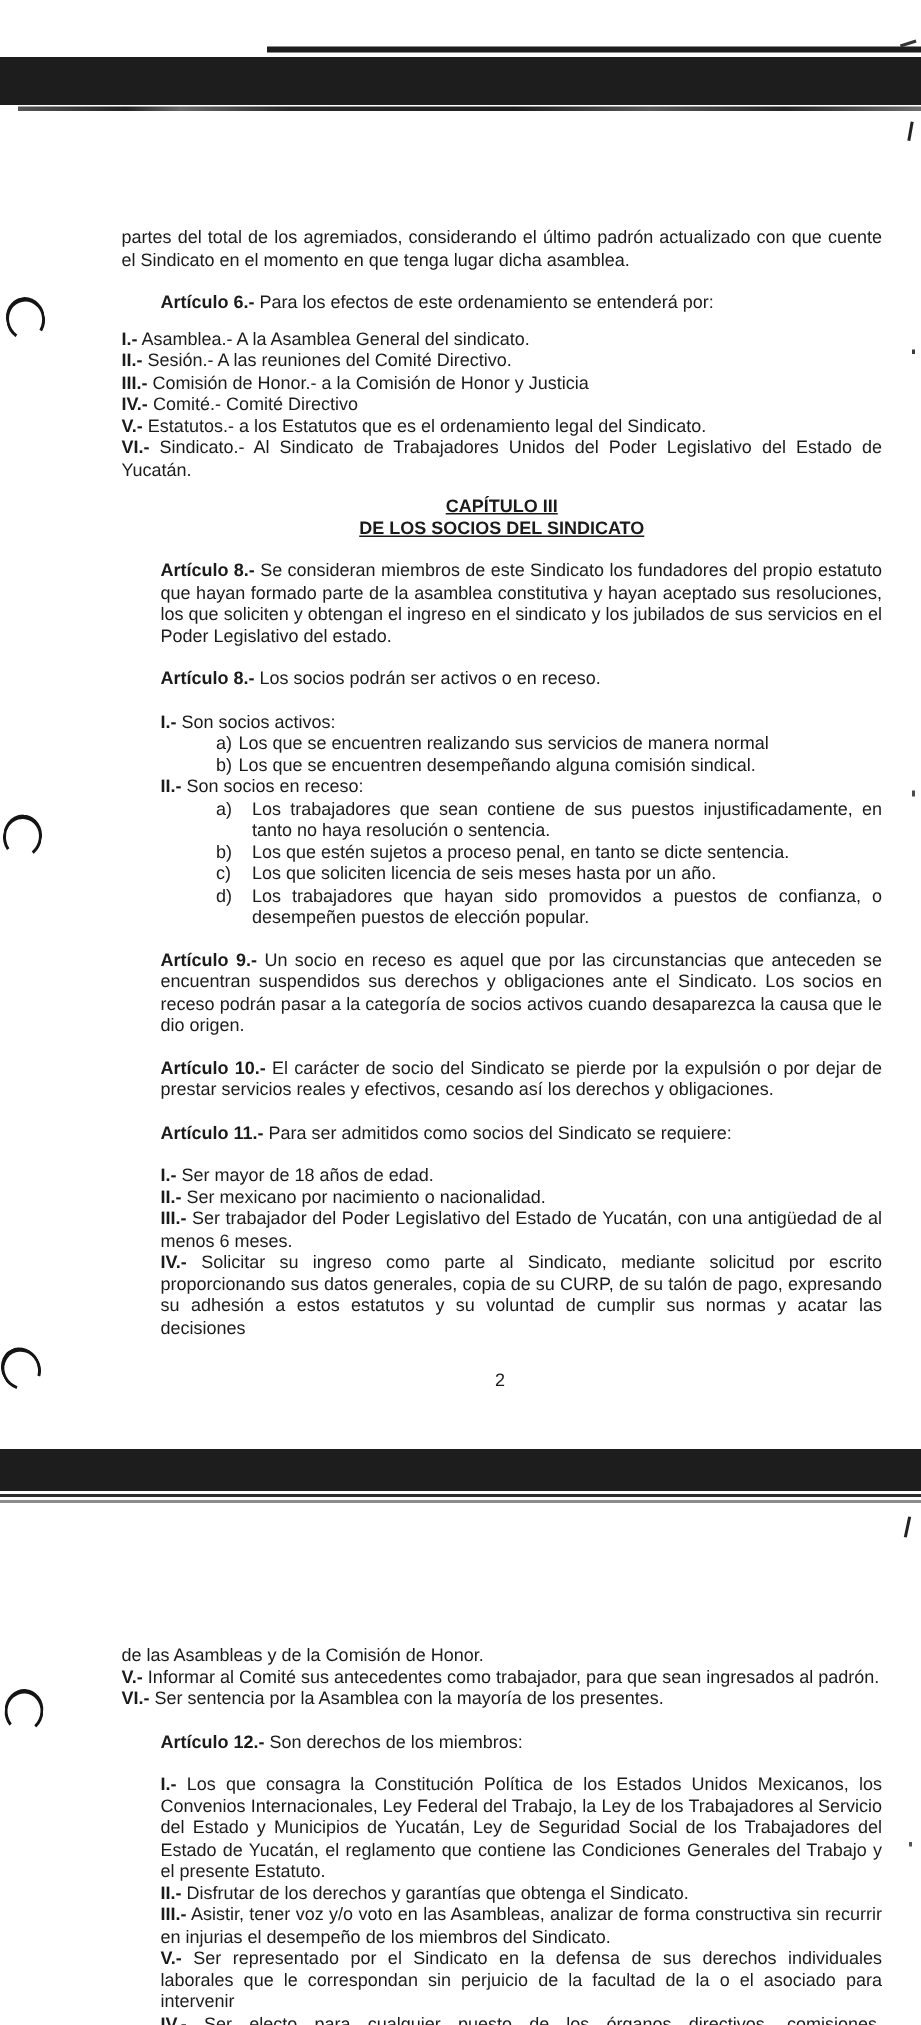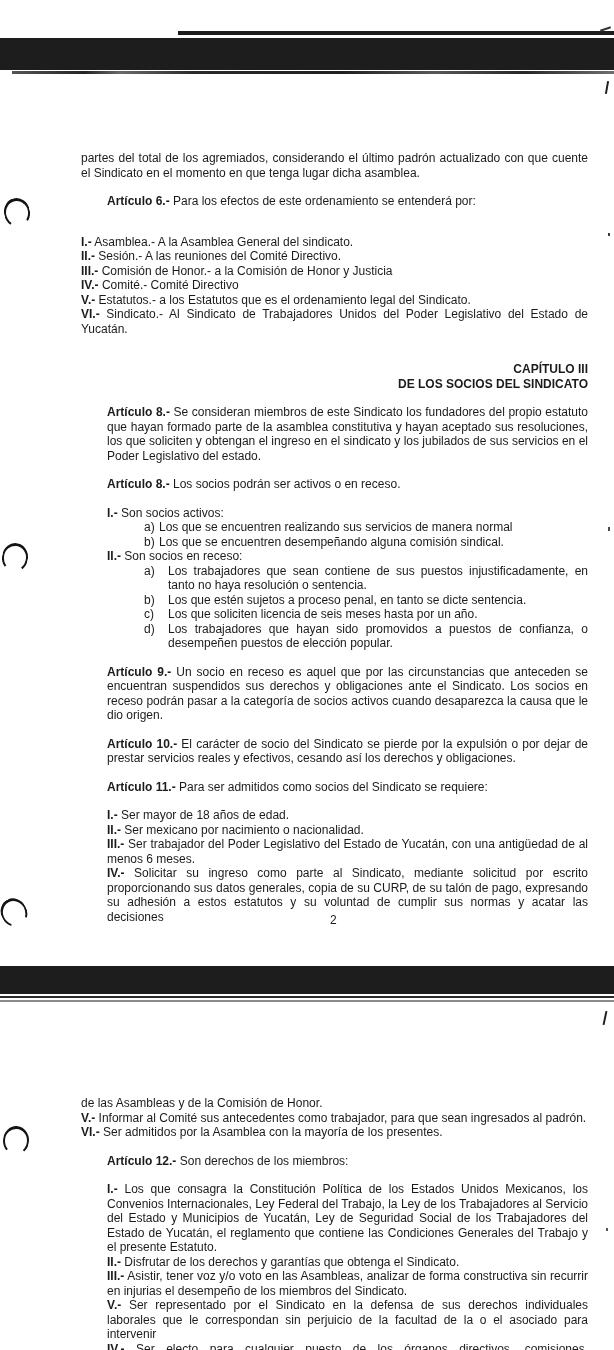--- a/index.html
+++ b/index.html
@@ -6,23 +6,23 @@
   body{
     width:614px;height:1350px;position:relative;overflow:hidden;
     background:#ffffff;color:#1b1b1b;
     font-family:"Liberation Sans", sans-serif;
   }
   .page-text{position:absolute;font-size:12px;line-height:14.5px;text-align:justify;width:507px;left:81px;}
   #p2-content{top:151px;}
   #p3-content{top:1096px;}
   p{margin:0;}
   .mt{margin-top:14px;margin-left:26px;}
-  .mt-s{margin-top:26px;}
+  .mt-s{margin-top:10px;}
   b.lb{font-weight:bold;}
-  .chapter{font-weight:bold;text-align:right;}
+  .chapter{font-weight:bold;text-align:center;text-decoration:underline;}
   .sub{display:flex;margin-left:37px;}
   .sub .letter{flex:none;width:24px;}
   .sub-tight .letter{width:15px;}
   .sub .sub-text{flex:1;text-align:justify;}
   
   .scan-bar{position:absolute;left:0;right:0;background:#1d1d1e;}
   #bar1{top:38px;height:32px;}
   #bar1-pre{position:absolute;top:31px;left:178px;right:0;height:4px;background:#1d1d1e;}
   #bar1-under{position:absolute;top:71px;left:12px;width:602px;height:3px;
     background:linear-gradient(90deg,#555 0%,#242424 12%,#6a6a6a 18%,#2a2a2a 30%,#1f1f1f 55%,#585858 70%,#262626 85%,#6f6f6f 100%);}
@@ -133,21 +133,21 @@
     <p><b class="lb">III.-</b> <span>Ser trabajador del Poder Legislativo del Estado de Yucatán, con una antigüedad de al menos 6 meses.</span></p>
     <p><b class="lb">IV.-</b> <span>Solicitar su ingreso como parte al Sindicato, mediante solicitud por escrito proporcionando sus datos generales, copia de su CURP, de su talón de pago, expresando su adhesión a estos estatutos y su voluntad de cumplir sus normas y acatar las decisiones</span></p>
   </div>
 </div>
 
 <div id="page-num">2</div>
 
 <div class="page-text" id="p3-content">
   <p>de las Asambleas y de la Comisión de Honor.</p>
   <p><b class="lb">V.-</b> <span>Informar al Comité sus antecedentes como trabajador, para que sean ingresados al padrón.</span></p>
-  <p><b class="lb">VI.-</b> <span>Ser admitidos por la Asamblea con la mayoría de los presentes.</span></p>
+  <p><b class="lb">VI.-</b> <span>Ser sentencia por la Asamblea con la mayoría de los presentes.</span></p>
 
   <p class="mt"><b class="lb">Artículo 12.-</b> <span>Son derechos de los miembros:</span></p>
 
   <div class="mt">
     <p><b class="lb">I.-</b> <span>Los que consagra la Constitución Política de los Estados Unidos Mexicanos, los Convenios Internacionales, Ley Federal del Trabajo, la Ley de los Trabajadores al Servicio del Estado y Municipios de Yucatán, Ley de Seguridad Social de los Trabajadores del Estado de Yucatán, el reglamento que contiene las Condiciones Generales del Trabajo y el presente Estatuto.</span></p>
     <p><b class="lb">II.-</b> <span>Disfrutar de los derechos y garantías que obtenga el Sindicato.</span></p>
     <p><b class="lb">III.-</b> <span>Asistir, tener voz y/o voto en las Asambleas, analizar de forma constructiva sin recurrir en injurias el desempeño de los miembros del Sindicato.</span></p>
     <p><b class="lb">V.-</b> <span>Ser representado por el Sindicato en la defensa de sus derechos individuales laborales que le correspondan sin perjuicio de la facultad de la o el asociado para intervenir</span></p>
     <p><b class="lb">IV.-</b> <span>Ser electo para cualquier puesto de los órganos directivos, comisiones, representaciones y coordinaciones en los términos estatutarios.</span></p>
   </div>

